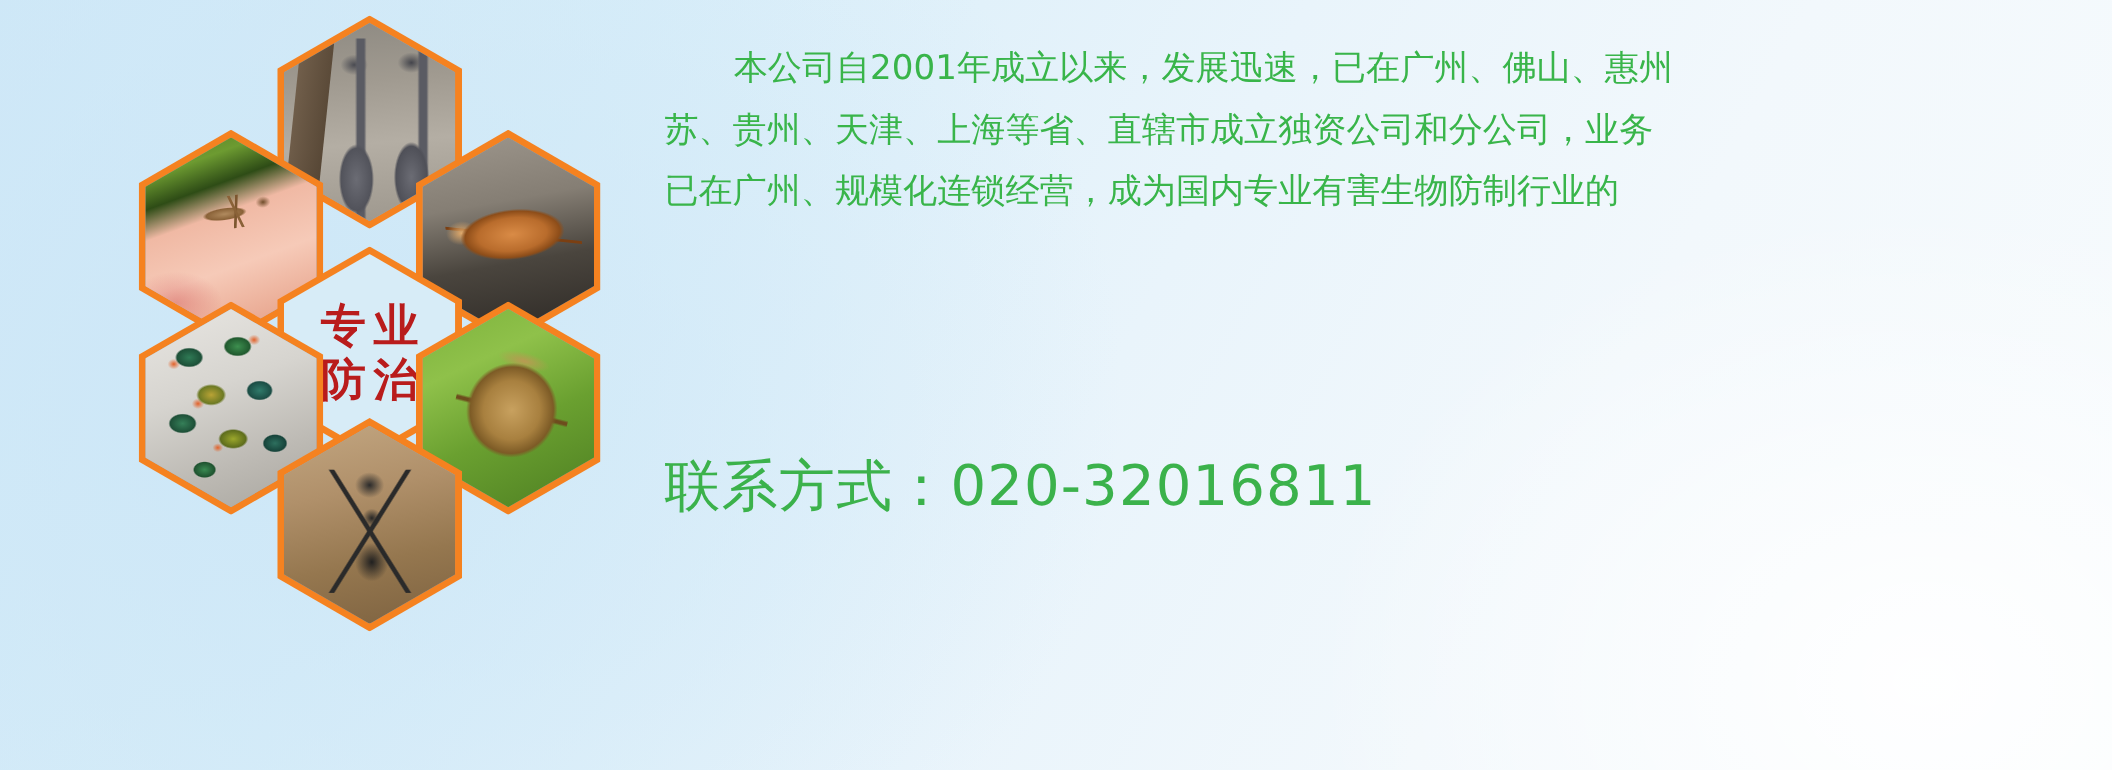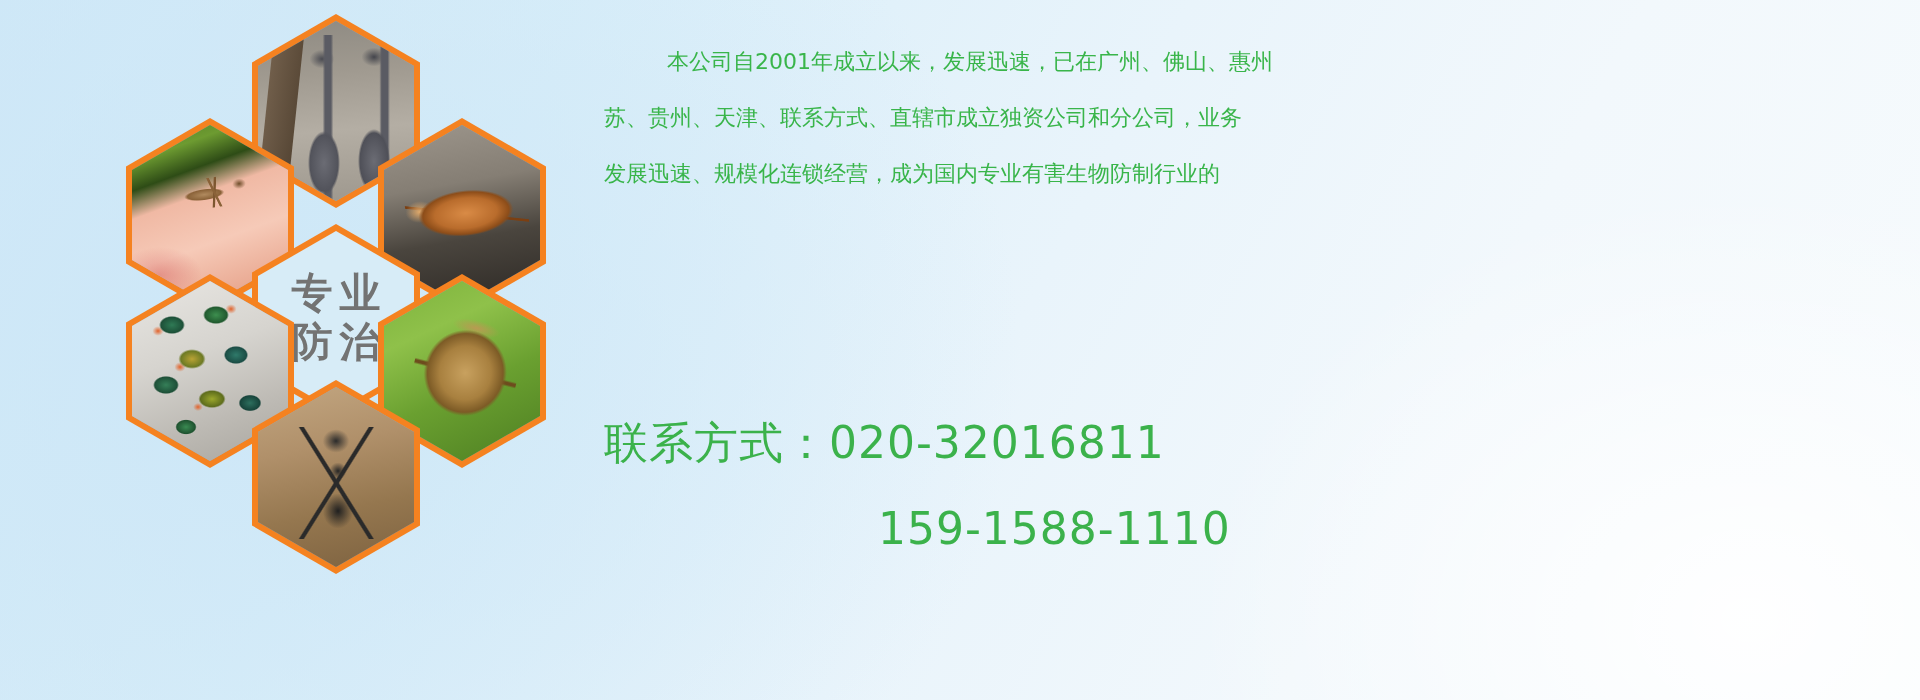--- a/index.html
+++ b/index.html
@@ -125,36 +125,36 @@
       radial-gradient(ellipse 7px 6px at 26px 50px, #e2622a 0%, rgba(0,0,0,0) 80%),
       radial-gradient(ellipse 7px 6px at 99px 28px, #e2622a 0%, rgba(0,0,0,0) 80%),
       radial-gradient(ellipse 7px 6px at 48px 86px, #e2622a 0%, rgba(0,0,0,0) 80%),
       radial-gradient(ellipse 6px 5px at 66px 126px, #e2622a 0%, rgba(0,0,0,0) 80%);
   }
 
   
   .hex.center .inner{background:#d7ecf7;display:flex;flex-direction:column;
     align-items:center;justify-content:center;gap:6px;}
   .comb-word{
-    color:#737373;font-size:41px;font-weight:bold;line-height:1.05;
+    color:#b91c1c;font-size:41px;font-weight:bold;line-height:1.05;
     letter-spacing:7px;text-indent:7px;
-    font-family:Liberation Mono, monospace;
+    font-family:Liberation Sans, sans-serif;
   }
 
   
   #copy{position:absolute;left:604px;top:34px;width:1286px;}
   .para-line{
-    color:#39B54A;font-size:22px;line-height:56px;white-space:nowrap;
+    color:#39B54A;font-size:31px;line-height:56px;white-space:nowrap;
     font-family:"DejaVu Sans","Liberation Sans",sans-serif;font-weight:500;
   }
   .para-line.indent{text-indent:63px;}
 
   #contact{position:absolute;left:604px;top:400px;width:1286px;}
   .contact-line{
-    color:#3BB24B;font-size:44px;line-height:86px;white-space:nowrap;
+    color:#3BB24B;font-size:51px;line-height:86px;white-space:nowrap;
     font-family:"DejaVu Sans","Liberation Sans",sans-serif;letter-spacing:1px;
   }
   .contact-line.second{text-indent:274px;}
 </style>
 </head>
 <body>
 
 <div id="stage">
 
   <div id="comb">
@@ -198,22 +198,21 @@
 
     <div class="hex" style="left:166px;top:372px;">
       <div class="inner">
           <div class="ph img-ant"></div>
         </div>
     </div>
   </div>
 
   <div id="copy">
     <div class="para-line indent">本公司自2001年成立以来，发展迅速，已在广州、佛山、惠州</div>
-    <div class="para-line">苏、贵州、天津、联系方式、直辖市成立独资公司和分公司，业务</div>
-    <div class="para-line">发展迅速、规模化连锁经营，成为国内专业有害生物防制行业的</div>
+    <div class="para-line">苏、贵州、天津、上海等省、直辖市成立独资公司和分公司，业务</div>
+    <div class="para-line">已在广州、规模化连锁经营，成为国内专业有害生物防制行业的</div>
   </div>
 
   <div id="contact">
     <div class="contact-line">联系方式：020-32016811</div>
-    <div class="contact-line second">159-1588-1110</div>
   </div>
 
 </div>
 
 </body></html>

